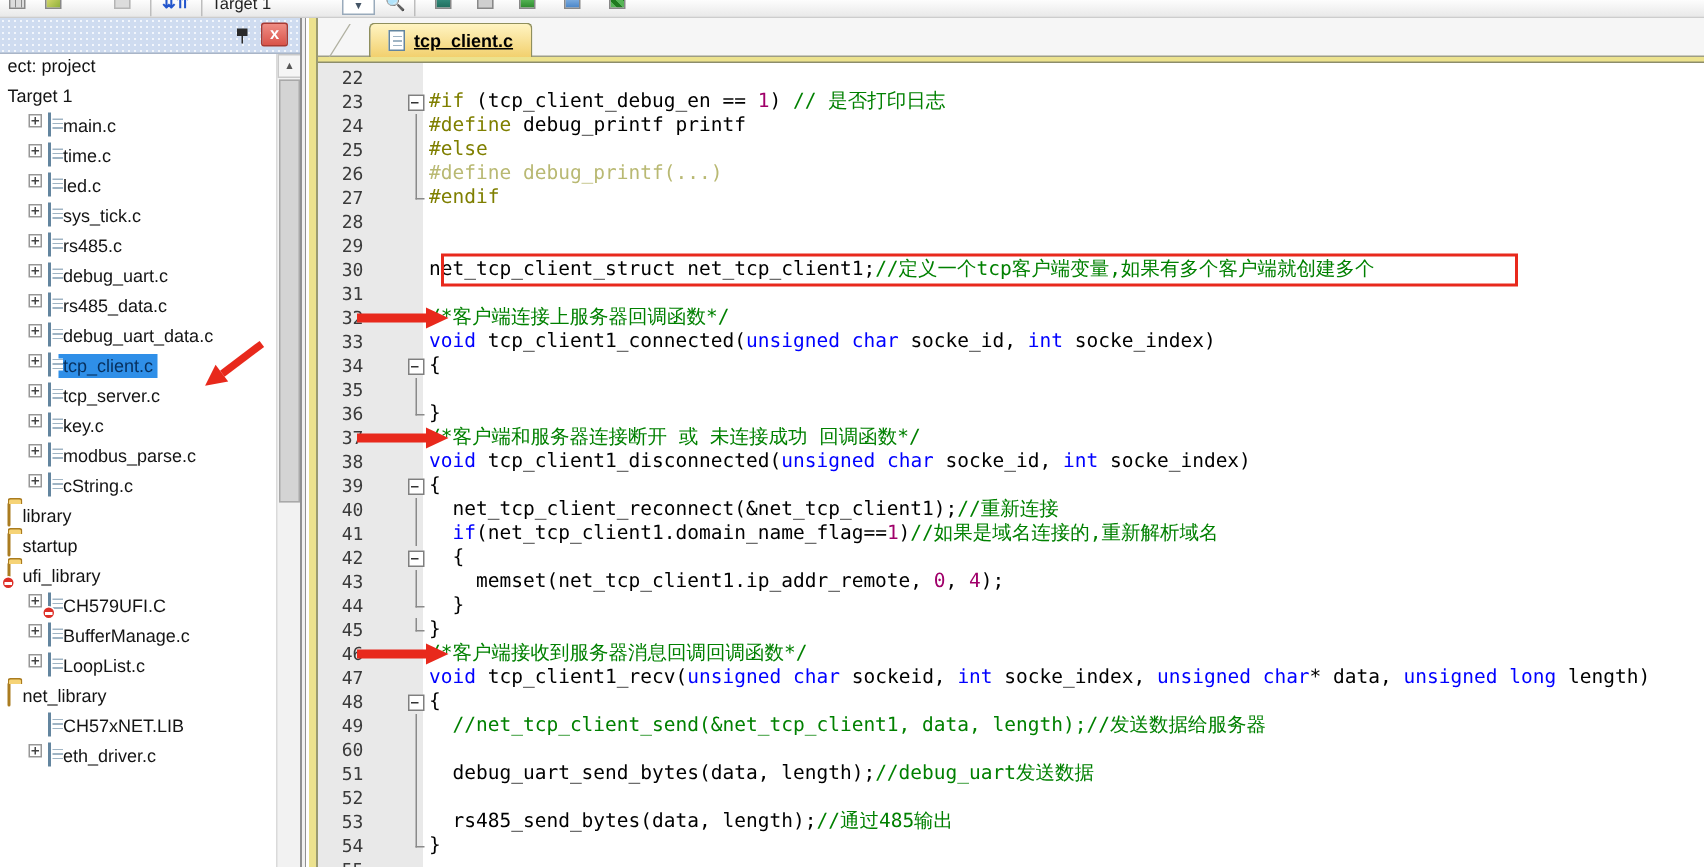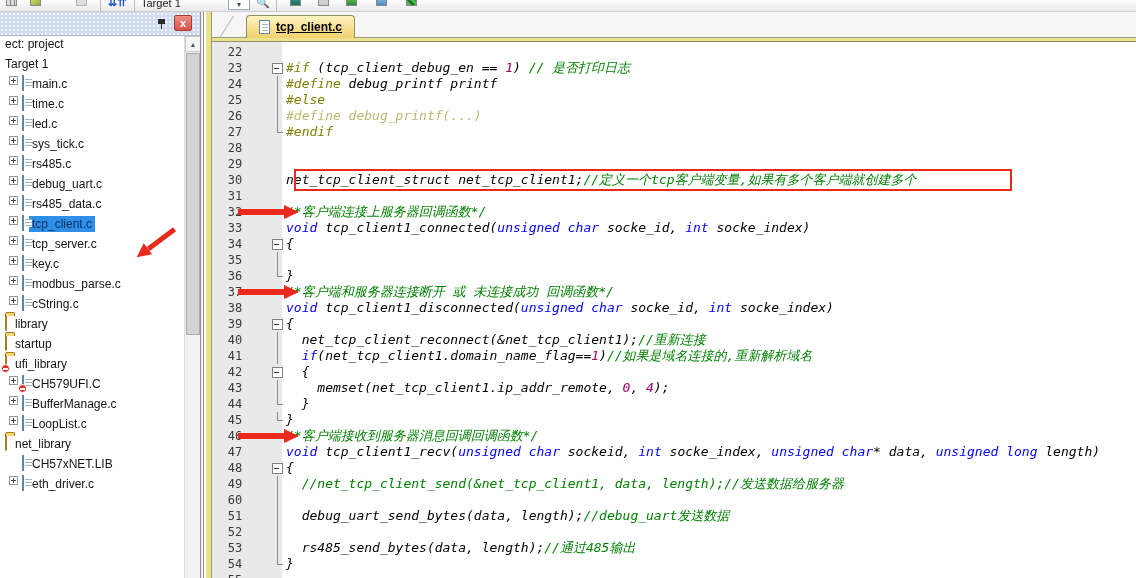--- a/index.html
+++ b/index.html
@@ -26,21 +26,21 @@
                   background-size:4px 4px; border-bottom:1px solid #aab6c8; }
   .pin { position:absolute; right:34px; top:6px; width:10px; height:12px; }
   .pin::before { content:""; position:absolute; left:2px; top:1px; width:7px; height:5px; background:#2a2a2a; }
   .pin::after  { content:""; position:absolute; left:5px; top:6px; width:1px; height:5px; background:#2a2a2a; }
   .close-btn { position:absolute; right:8px; top:3px; width:18px; height:16px; background:linear-gradient(#ef8d84,#d9534a);
                border:1px solid #a83a33; border-radius:2px; color:#fff; font-size:11px; font-weight:bold;
                text-align:center; line-height:14px; }
 
   .tree { position:absolute; left:0; top:24px; width:184px; height:542px; overflow:hidden; background:#fff; }
   .tree-row { height:20px; display:flex; align-items:flex-start; font-size:12px; color:#141414; white-space:nowrap; }
-  .lv0 { padding-left:2px; } .lv1 { padding-left:5px; } .lv2 { padding-left:9px; }
+  .lv0 { padding-left:2px; } .lv1 { padding-left:5px; } .lv2 { padding-left:19px; }
   .expand { width:9px; height:9px; border:1px solid #989898; background:#fff; position:relative; flex:none; margin-right:4px; }
   .expand::before { content:""; position:absolute; left:1px; top:3px; width:5px; height:1px; background:#444; }
   .expand::after  { content:""; position:absolute; left:3px; top:1px; width:1px; height:5px; background:#444; }
   .expand-spacer { width:13px; flex:none; }
   .iconwrap { position:relative; flex:none; margin-right:5px; }
   .icon-folder { width:16px; height:11px; background:linear-gradient(#ffeaa6,#f0c35c); border:1px solid #aa7c20; border-radius:1px; position:relative; }
   .icon-folder::before { content:""; position:absolute; left:-1px; top:-4px; width:8px; height:3px;
                          background:#f6d375; border:1px solid #aa7c20; border-bottom:none; border-radius:2px 2px 0 0; }
   .icon-file { width:12px; height:15px; background:#fff; border:1px solid #63859f; position:relative; }
   .icon-file::before { content:""; position:absolute; left:2px; top:3px; width:7px; height:8px;
@@ -77,21 +77,21 @@
   .gutter-bg { position:absolute; left:0; top:0; width:70px; height:100%; background:#e9e9e9; }
   .lines { position:absolute; left:0; top:2px; right:0; }
   .cline { display:flex; height:16px; font-family:"DejaVu Sans Mono","DejaVu Sans",monospace; font-size:13px; line-height:16px; white-space:pre; }
   .num { width:58px; flex:none; text-align:center; padding-right:12px; font-size:12px; color:#3a3a3a; }
   .fold { width:16px; flex:none; position:relative; }
   .fold-box::before { content:""; position:absolute; left:2px; top:3px; width:9px; height:9px; border:1px solid #7f7f7f; background:#fff; }
   .fold-box::after  { content:""; position:absolute; left:4px; top:8px; width:5px; height:1px; background:#333; }
   .fold-line::before{ content:""; position:absolute; left:7px; top:0; width:1px; height:16px; background:#8a8a8a; }
   .fold-end::before { content:""; position:absolute; left:7px; top:0; width:1px; height:9px; background:#8a8a8a; }
   .fold-end::after  { content:""; position:absolute; left:7px; top:8px; width:6px; height:1px; background:#8a8a8a; }
-  .codetext { flex:1; color:#000;font-style:italic; }
+  .codetext { flex:1; color:#000; }
   .s-pl  { color:#000000; }
   .s-kw  { color:#0000ff; }
   .s-cmt { color:#008000; }
   .s-pp  { color:#7f7f00; }
   .s-ppi { color:#b9b973; }
   .s-num { color:#a0006a; }
 
   
   .hl-box { position:absolute; left:82px; width:718px; height:22px; border:2px solid #e8291c; z-index:5; }
   .arrow-r { position:absolute; left:26px; width:62px; height:14px; z-index:6; }
@@ -165,20 +165,25 @@
         </div>
         <div class="tree-row lv2">
           <span class="expand"></span>
           <span class="iconwrap"><span class="icon-file"></span></span>
           <span class="tree-label">debug_uart.c</span>
         </div>
         <div class="tree-row lv2">
           <span class="expand"></span>
           <span class="iconwrap"><span class="icon-file"></span></span>
           <span class="tree-label">rs485_data.c</span>
+        </div>
+        <div class="tree-row lv2">
+          <span class="expand"></span>
+          <span class="iconwrap"><span class="icon-file"></span></span>
+          <span class="tree-label">debug_uart_data.c</span>
         </div>
         <div class="tree-row lv2">
           <span class="expand"></span>
           <span class="iconwrap"><span class="icon-file"></span></span>
           <span class="tree-label sel">tcp_client.c</span>
         </div>
         <div class="tree-row lv2">
           <span class="expand"></span>
           <span class="iconwrap"><span class="icon-file"></span></span>
           <span class="tree-label">tcp_server.c</span>

